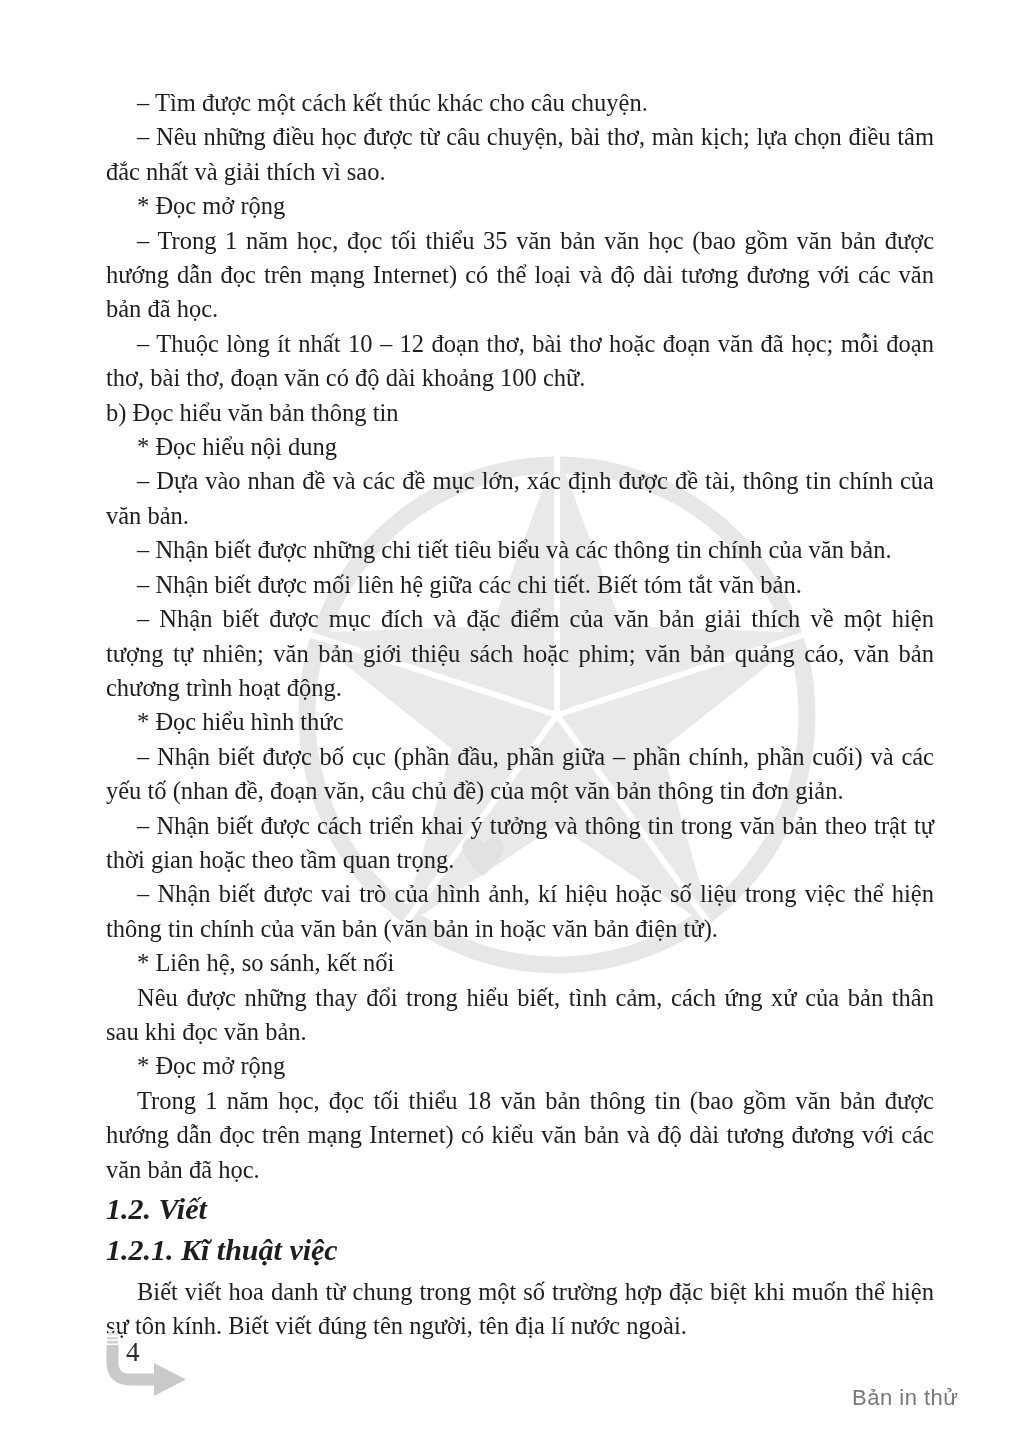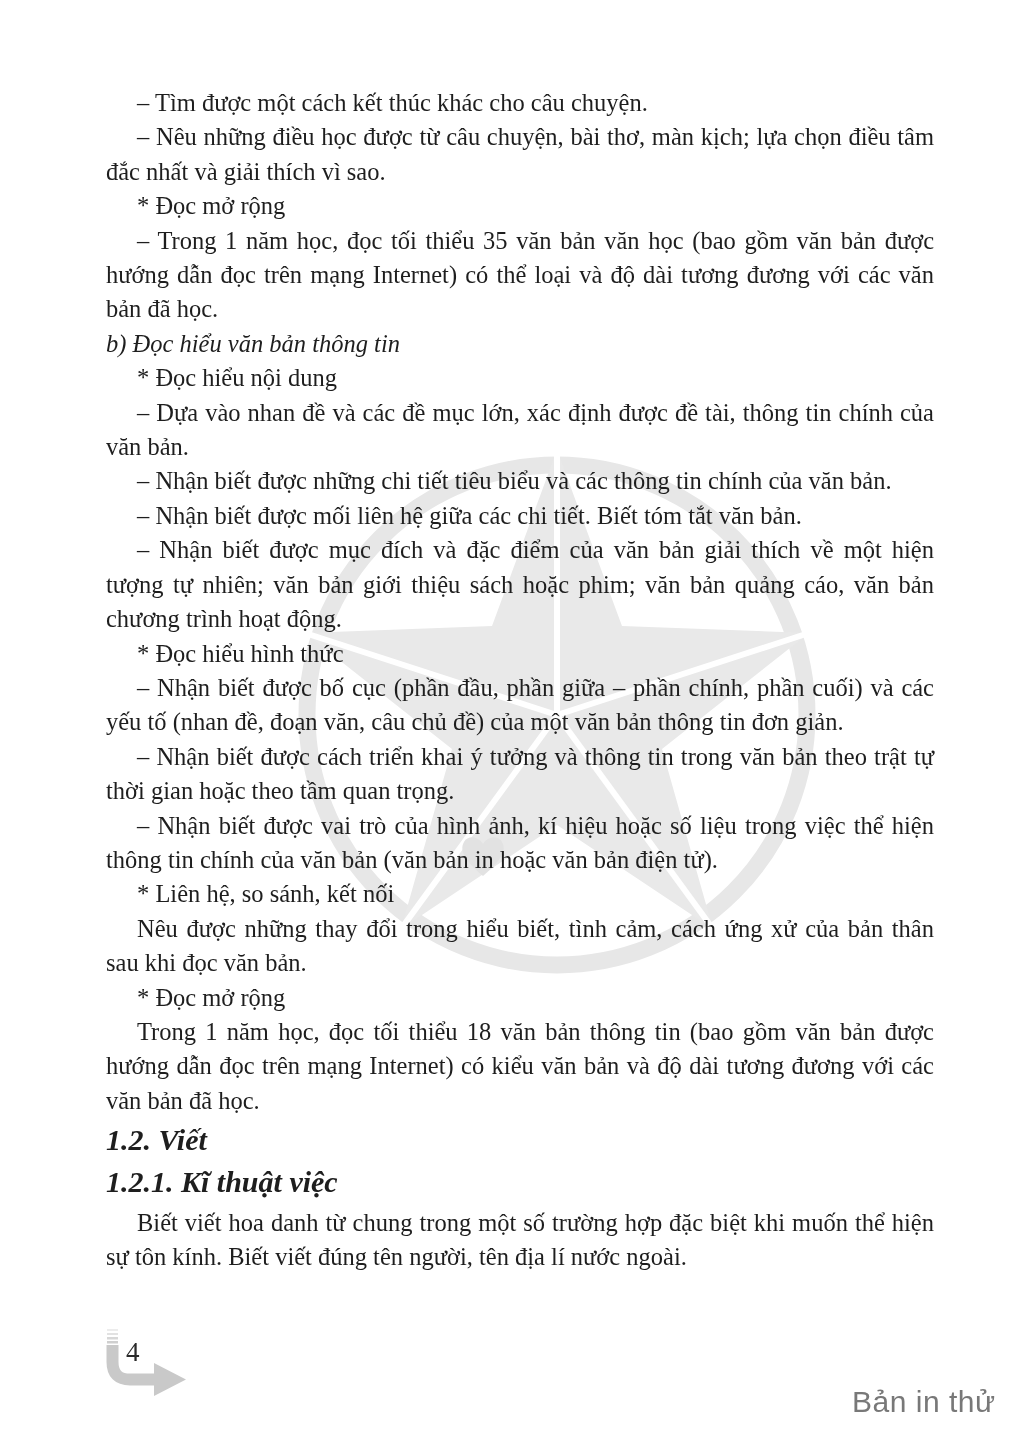--- a/index.html
+++ b/index.html
@@ -17,32 +17,32 @@
   .doc-body {
     position:absolute;
     left:106px; top:86px; width:828px;
     font-size:24.5px;
     line-height:34.4px;
     color:#1e1e1e;
     text-align:justify;
   }
   .doc-body p { margin:0; }
   p.para { text-indent:31px; }
-  p.h-italic { font-style:italic; text-indent:0; }
+  p.h-italic { text-indent:0; }
   p.h-bold  { font-style:italic; font-weight:bold; font-size:30px; margin:5px 0 7px 0; text-indent:0; }
   .page-number {
     position:absolute; left:126px; top:1337px;
     font-size:27px; color:#2a2a2a;
     font-family:"Liberation Serif", serif;
   }
   .footer-arrow { position:absolute; left:0; top:0; pointer-events:none; }
   .print-label {
     position:absolute; left:852px; top:1385px;
     font-family:"Liberation Sans", sans-serif;
-    font-size:30px; color:#787878; letter-spacing:0.5px;
+    font-size:22px; color:#787878; letter-spacing:0.5px;
   }
 </style>
 </head>
 <body>
 
 <div class="page">
 
   <svg class="watermark" viewBox="0 0 1022 1453" aria-hidden="true">
     <circle cx="557" cy="715" r="250" fill="none" stroke="#e7e7e7" stroke-width="17"></circle>
     <path d="M557,450 L622,626 L809,633 L662,749 L713,929 L557,825 L401,929 L452,749 L305,633 L492,626 Z" fill="#e9e9e9"></path>
@@ -54,20 +54,21 @@
       <line x1="557" y1="715" x2="305" y2="633"></line>
     </g>
     <path d="M483,876 C469,864 458,852 464,842 C468,835 478,836 483,844 C488,836 498,835 502,842 C508,852 497,864 483,876 Z" fill="#e2e2e2"></path>
   </svg>
 
   <main class="doc-body" id="doc-body">
       <p class="para">– Tìm được một cách kết thúc khác cho câu chuyện.</p>
       <p class="para">– Nêu những điều học được từ câu chuyện, bài thơ, màn kịch; lựa chọn điều tâm đắc nhất và giải thích vì sao.</p>
       <p class="para">* Đọc mở rộng</p>
       <p class="para">– Trong 1 năm học, đọc tối thiểu 35 văn bản văn học (bao gồm văn bản được hướng dẫn đọc trên mạng Internet) có thể loại và độ dài tương đương với các văn bản đã học.</p>
+      <p class="para">– Thuộc lòng ít nhất 10 – 12 đoạn thơ, bài thơ hoặc đoạn văn đã học; mỗi đoạn thơ, bài thơ, đoạn văn có độ dài khoảng 100 chữ.</p>
       <p class="h-italic">b) Đọc hiểu văn bản thông tin</p>
       <p class="para">* Đọc hiểu nội dung</p>
       <p class="para">– Dựa vào nhan đề và các đề mục lớn, xác định được đề tài, thông tin chính của văn bản.</p>
       <p class="para">– Nhận biết được những chi tiết tiêu biểu và các thông tin chính của văn bản.</p>
       <p class="para">– Nhận biết được mối liên hệ giữa các chi tiết. Biết tóm tắt văn bản.</p>
       <p class="para">– Nhận biết được mục đích và đặc điểm của văn bản giải thích về một hiện tượng tự nhiên; văn bản giới thiệu sách hoặc phim; văn bản quảng cáo, văn bản chương trình hoạt động.</p>
       <p class="para">* Đọc hiểu hình thức</p>
       <p class="para">– Nhận biết được bố cục (phần đầu, phần giữa – phần chính, phần cuối) và các yếu tố (nhan đề, đoạn văn, câu chủ đề) của một văn bản thông tin đơn giản.</p>
       <p class="para">– Nhận biết được cách triển khai ý tưởng và thông tin trong văn bản theo trật tự thời gian hoặc theo tầm quan trọng.</p>
       <p class="para">– Nhận biết được vai trò của hình ảnh, kí hiệu hoặc số liệu trong việc thể hiện thông tin chính của văn bản (văn bản in hoặc văn bản điện tử).</p>

